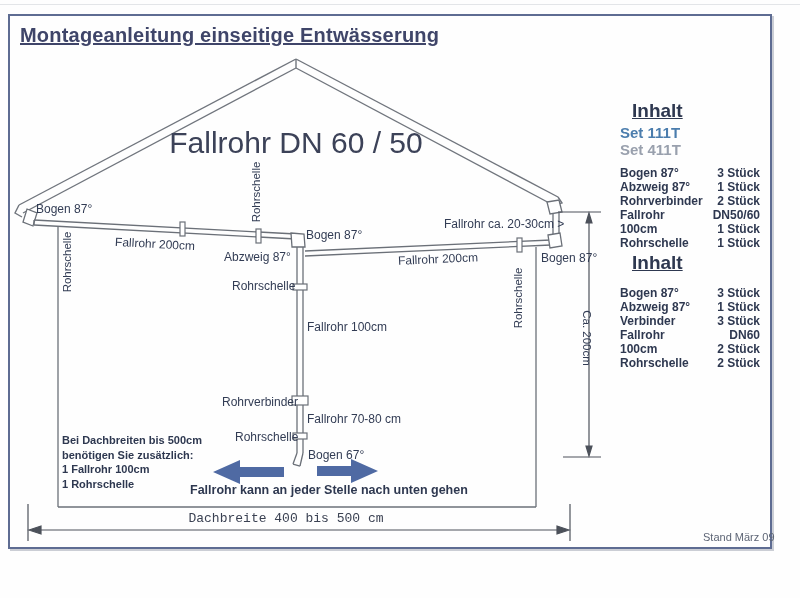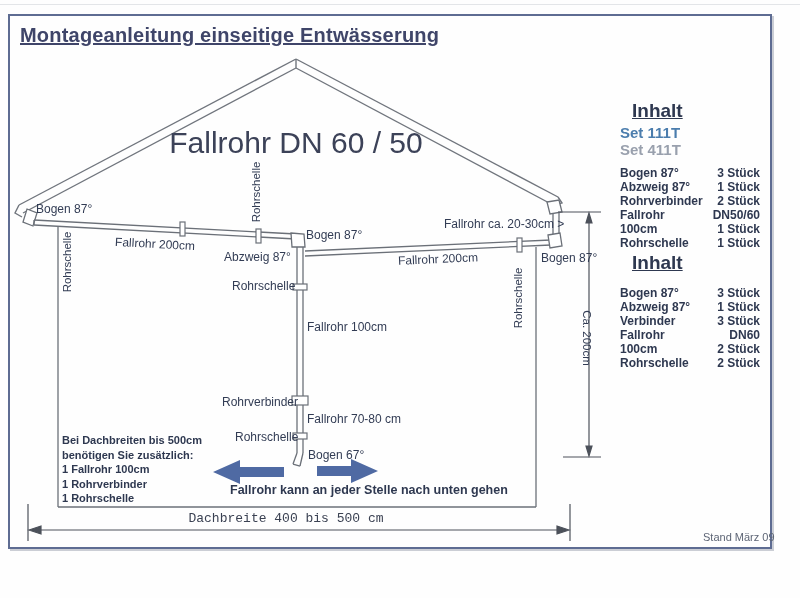--- a/index.html
+++ b/index.html
@@ -15,21 +15,21 @@
   svg.draw{position:absolute;left:0;top:0;}
   .lbl{position:absolute;white-space:nowrap;font-size:12px;color:#323c54;}
   .vlbl{position:absolute;white-space:nowrap;font-size:11.5px;color:#323c54;
     transform:translate(-50%,-50%) rotate(-90deg);}
   .vlbl.cw{transform:translate(-50%,-50%) rotate(90deg);}
   .tilt-l{transform:rotate(3deg);}
   .tilt-r{transform:rotate(-2.5deg);}
   .extra-note{position:absolute;left:62px;top:433px;font-size:11px;font-weight:bold;
     color:#2e3850;line-height:14.5px;white-space:nowrap;}
   .bottom-note{position:absolute;left:190px;top:483px;font-size:12.5px;font-weight:bold;
-    color:#2e3850;white-space:nowrap;margin-left:40px;}
+    color:#2e3850;white-space:nowrap;}
   .dim-width-lbl{position:absolute;left:186px;top:511px;width:200px;text-align:center;
     font-size:13px;color:#3a4152;white-space:nowrap;font-family:Liberation Mono, monospace;}
   .footer-note{position:absolute;left:703px;top:531px;font-size:11px;color:#5d6575;}
   .panel{position:absolute;left:620px;width:140px;color:#2e3850;}
   .panel .heading{font-size:19px;font-weight:bold;text-decoration:underline;margin:0 0 2px 12px;}
   .panel .setline{font-size:15px;font-weight:bold;line-height:17px;margin:0;}
   .set-111{color:#4b7dad;}
   .set-411{color:#99a0ad;}
   .set-311{color:#a2635a;}
   .panel .items{margin-top:8px;}
@@ -137,21 +137,20 @@
   <div class="lbl" style="left:235px;top:430px;">Rohrschelle</div>
   <div class="lbl" style="left:308px;top:448px;">Bogen 67°</div>
   <div class="vlbl cw" style="left:587px;top:338px;">Ca. 200cm</div>
   <div class="dim-width-lbl">Dachbreite 400 bis 500 cm</div>
   <div class="bottom-note">Fallrohr kann an jeder Stelle nach unten gehen</div>
 
   <div class="extra-note">
     <div>Bei Dachbreiten bis 500cm</div>
     <div>benötigen Sie zusätzlich:</div>
     <div>1 Fallrohr 100cm</div>
-    <div>1 Rohrverbinder</div>
     <div>1 Rohrschelle</div>
   </div>
 
   <div class="panel" style="top:100px;">
     <div class="heading">Inhalt</div>
     <div class="setline set-111">Set 111T</div>
     <div class="setline set-411">Set 411T</div>
     <div class="items">
       <div class="row">
         <span>Bogen 87°</span>

